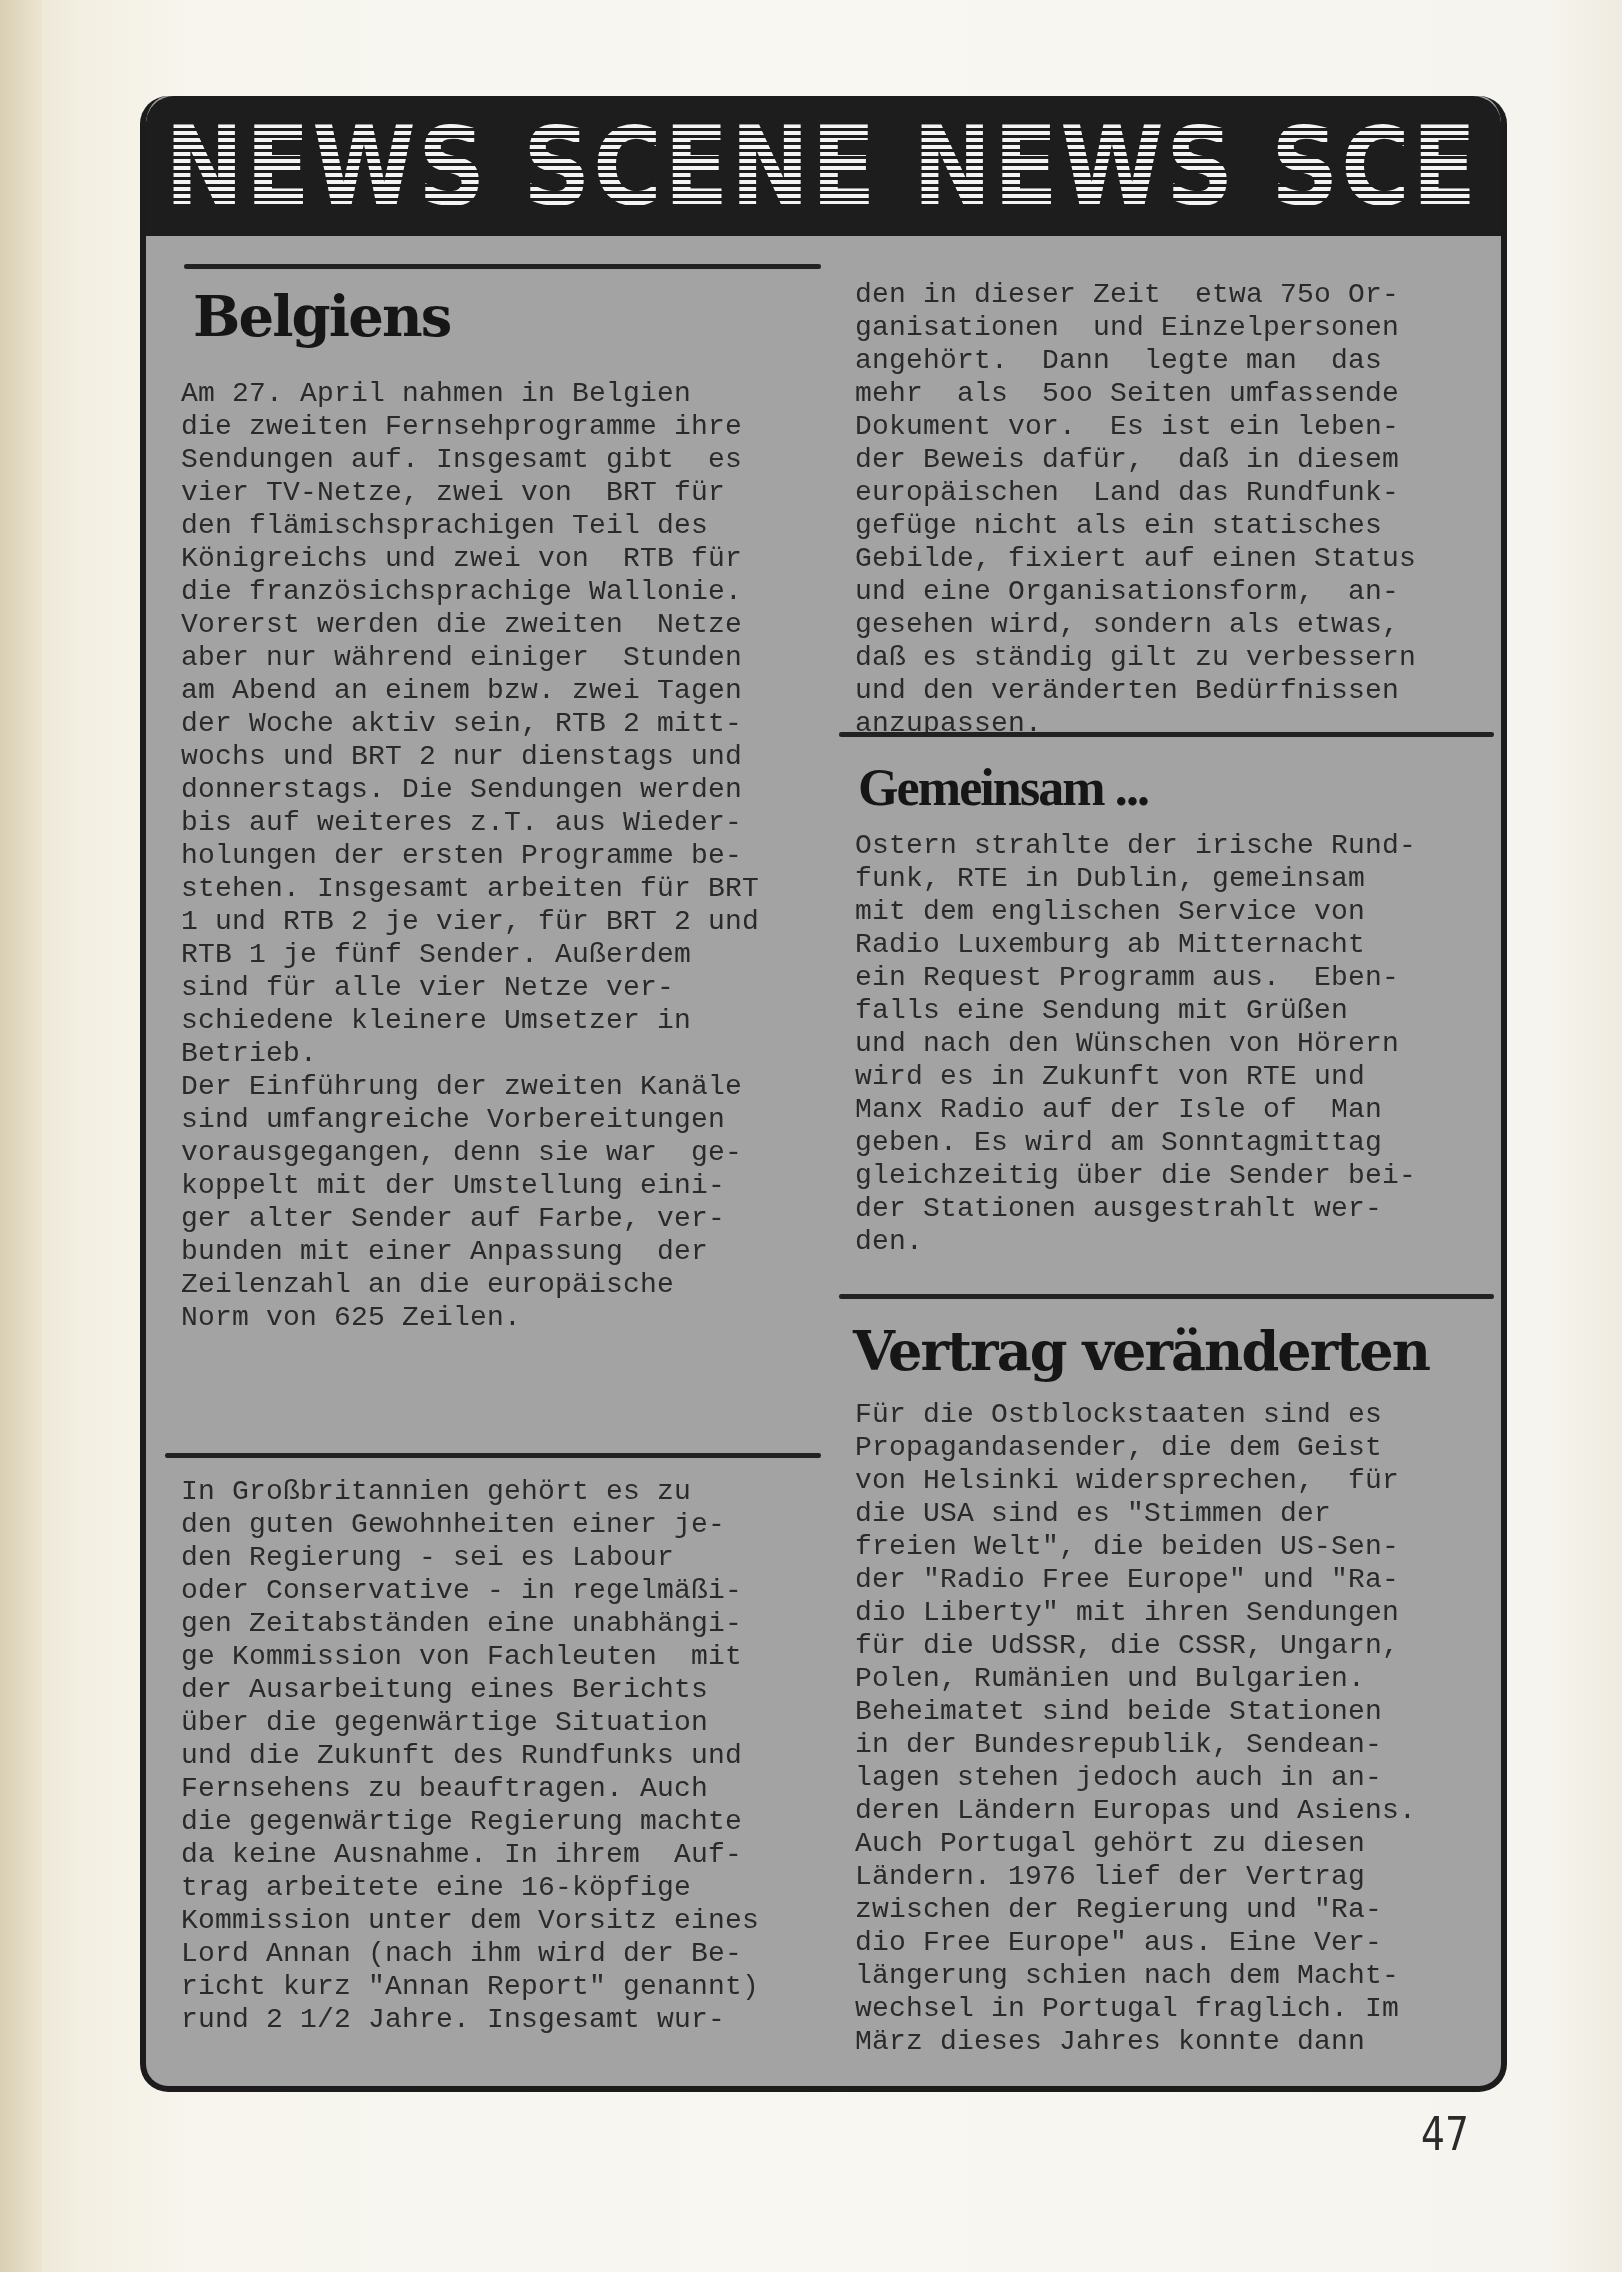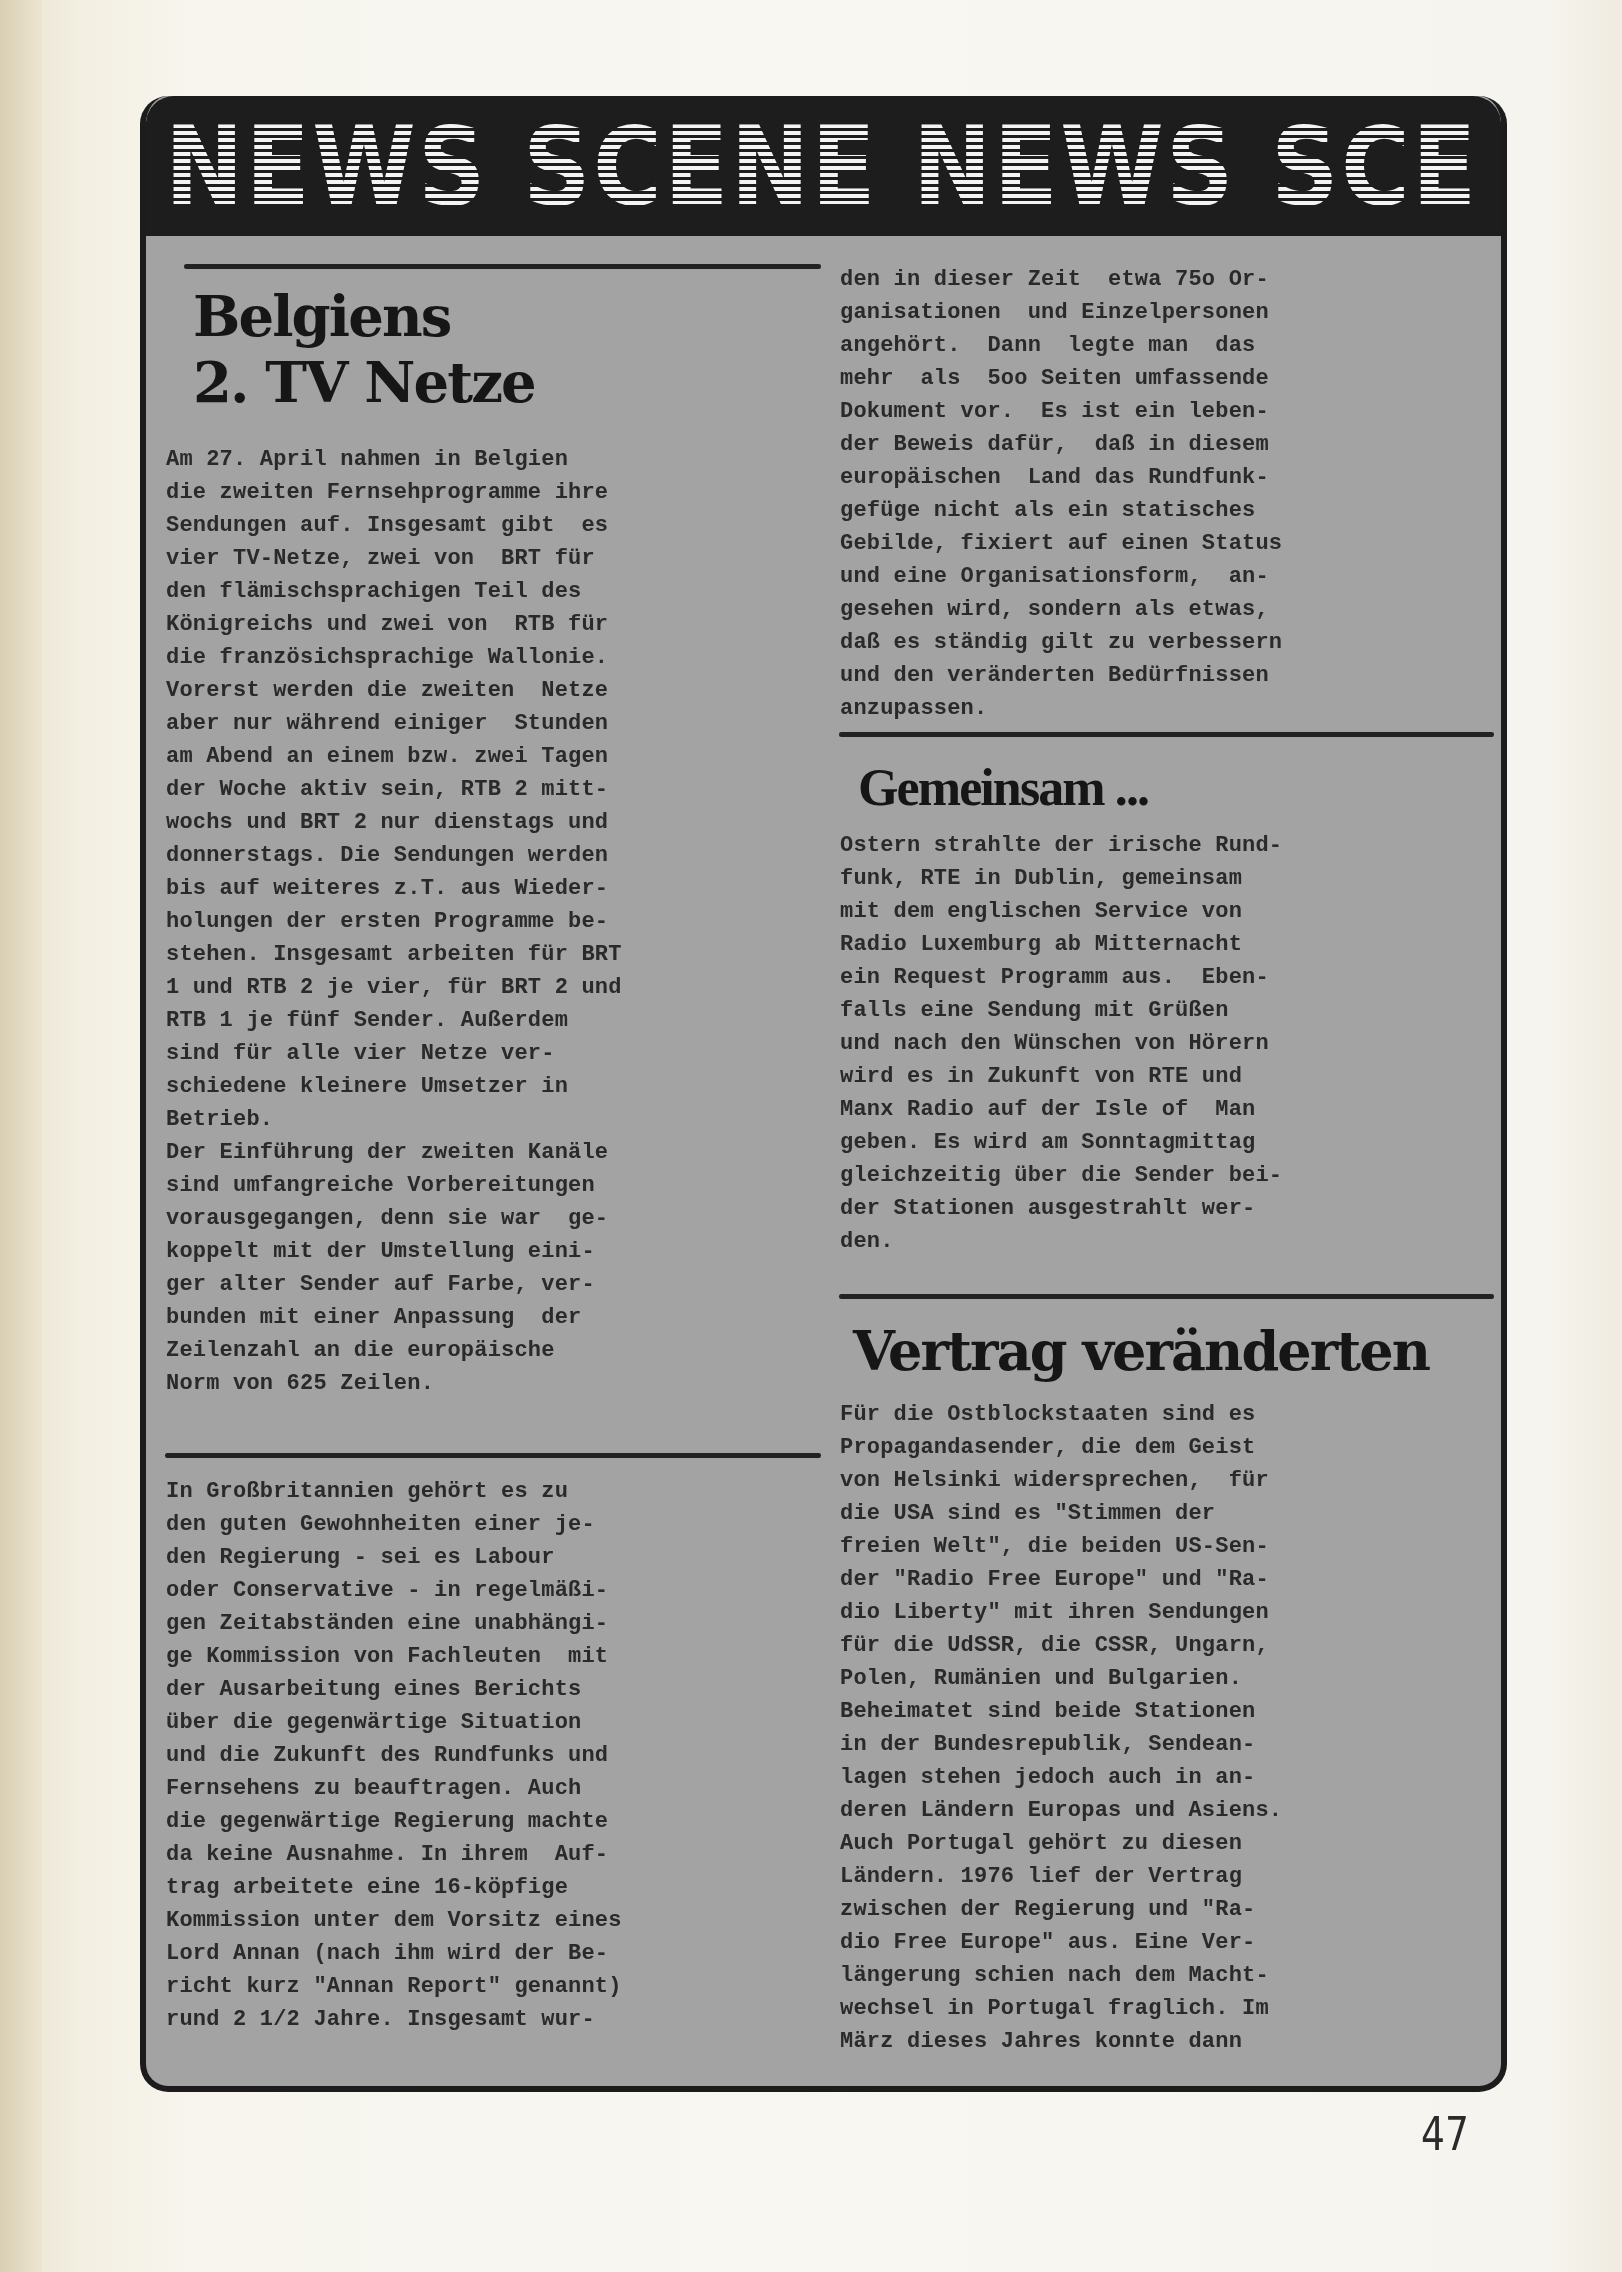--- a/index.html
+++ b/index.html
@@ -41,23 +41,22 @@
   .col-left { left: 19px; width: 665px; }
   .col-right { left: 693px; width: 655px; }
   .rule {
     height: 4.7px; background: #222; border-radius: 2.3px; margin: 0;
   }
   .headline {
     font-family: "DejaVu Serif", "Liberation Serif", serif; font-weight: bold;
     color: #161616; letter-spacing: -1.9px; margin: 0;
   }
   .body {
-    font-size: 22px; line-height: 33px; margin: 1px; white-space: pre;
+    font-size: 28px; line-height: 33px; margin: 16px; white-space: pre;
     letter-spacing: 0.2px;
-    font-weight: bold;
   }
   .article { position: absolute; left: 0; right: 0; }
   .page-number {
     position: absolute; left: 1421px; top: 2106px;
     font-family: "DejaVu Sans", sans-serif; font-size: 47px; color: #2b2b2b;
     transform: scaleX(0.8); transform-origin: left top;
   }
 </style>
 </head>
 <body>
@@ -70,21 +69,20 @@
     <div class="banner-text">NEWS SCENE NEWS SCE</div>
     <div class="banner-scan"></div>
   </div>
 
   <div class="col col-left">
 
     <div class="article" style="top:28px;">
       <div class="rule" style="margin-left:19px; margin-right:9.4px;"></div>
       <h2 class="headline" style="font-size:56px; line-height:66px; margin:14px 0 0 28px;">
         <span style="display:block">Belgiens</span>
-        <span style="display:block">2. TV Netze</span>
       </h2>
       <p class="body" style="margin-top:28px;">Am 27. April nahmen in Belgien
 die zweiten Fernsehprogramme ihre
 Sendungen auf. Insgesamt gibt  es
 vier TV-Netze, zwei von  BRT für
 den flämischsprachigen Teil des
 Königreichs und zwei von  RTB für
 die französichsprachige Wallonie.
 Vorerst werden die zweiten  Netze
 aber nur während einiger  Stunden

